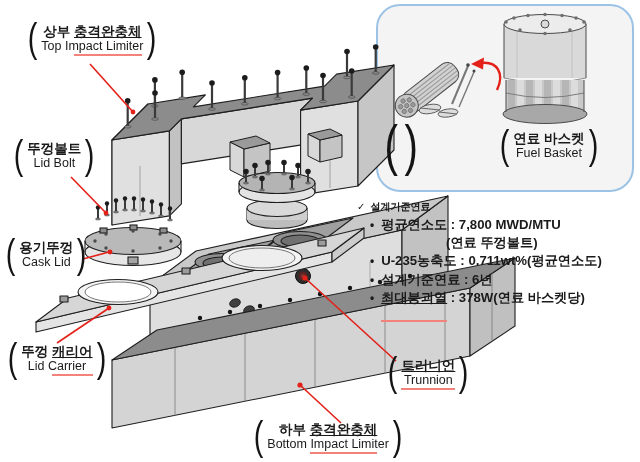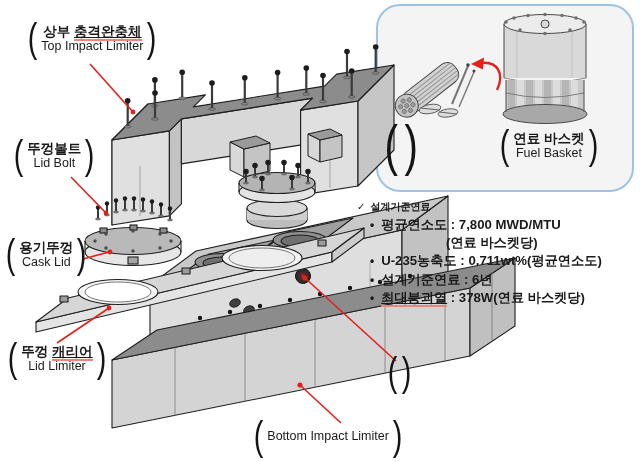--- a/index.html
+++ b/index.html
@@ -17,21 +17,21 @@
   svg.scene { position:absolute; left:0; top:0; width:640px; height:462px; }
 
   
   .plabel { position:absolute; display:flex; align-items:center; gap:1px; }
   .paren { font-size:40px; font-weight:400; line-height:0.82; transform:scaleX(0.72); color:#141414; }
   .paren.p3 { font-size:56px; }
   .ltxt { text-align:center; line-height:1.12; padding:0 1px; }
   .ko { font-size:13.5px; font-weight:700; white-space:nowrap; letter-spacing:0; }
   .en { font-size:12.5px; font-weight:400; white-space:nowrap; }
   .ko-s { font-size:12.5px; }
-  .ru { text-decoration:underline; text-decoration-thickness:1px; border-bottom:2px solid #f1837a; padding-bottom:0px; }
+  .ru { text-decoration:underline; text-decoration-thickness:1px; border-bottom:2px solid #f1837a; padding-bottom:15px; }
 
   
   .specs { position:absolute; left:357px; top:200px; width:284px; }
   .specs-title { font-size:10px; font-weight:700; white-space:nowrap; }
   .specs-title .chk { margin-right:5px; font-weight:400; }
   .specs ul { list-style:none; margin:2px 0 0 0; padding:0 0 0 13px; }
   .specs li { font-size:13.2px; font-weight:700; line-height:1.38; white-space:nowrap; }
   .specs .blt { margin-right:7px; font-size:12px; }
   .specs .l2 { padding-left:76px; }
 </style>
@@ -329,33 +329,38 @@
       <div class="ko"><span>용기뚜껑</span><span class="ru"></span></div>
       <div class="en">Cask Lid</div>
     </span>
     <span class="paren">)</span>
   </div>
 
   <div class="plabel" style="left:6px; top:342px;">
     <span class="paren">(</span>
     <span class="ltxt">
       <div class="ko"><span>뚜껑 </span><span class="ru">캐리어</span></div>
-      <div class="en">Lid Limiter</div>
+      <div class="en">Lid Carrier</div>
     </span>
     <span class="paren">)</span>
   </div>
 
   <div class="plabel" style="left:386px; top:356px;">
     <span class="paren">(</span>
+    <span class="ltxt">
+      <div class="ko"><span></span><span class="ru">트러니언</span></div>
+      <div class="en">Trunnion</div>
+    </span>
     <span class="paren">)</span>
   </div>
 
   <div class="plabel" style="left:252px; top:420px;">
     <span class="paren">(</span>
     <span class="ltxt">
+      <div class="ko"><span>하부 </span><span class="ru">충격완충체</span></div>
       <div class="en">Bottom Impact Limiter</div>
     </span>
     <span class="paren">)</span>
   </div>
 
   <div class="plabel" style="left:382px; top:122px;">
     <span class="paren p3">(</span>
     <span class="paren p3">)</span>
   </div>
 
@@ -368,21 +373,21 @@
     <span class="paren">)</span>
   </div>
 
   <div class="specs">
     <div class="specs-title">
       <span class="chk">✓</span><span>설계기준연료</span>
     </div>
     <ul>
       <li>
         <span class="blt">•</span><span class="ru"></span><span>평균연소도 : 7,800 MWD/MTU</span>
-        <div class="l2">(연료 바스켓당)</div>
+        <div class="l2">(연료 뚜껑볼트)</div>
       </li>
       <li>
         <span class="blt">•</span><span class="ru"></span><span>U-235농축도 : 0.711wt%(평균연소도)</span>
       </li>
       <li>
         <span class="blt">•</span><span class="ru"></span><span>설계기준연료 : 6년</span>
       </li>
       <li>
         <span class="blt">•</span><span class="ru">최대붕괴열</span><span> : 378W(연료 바스켓당)</span>
       </li>

